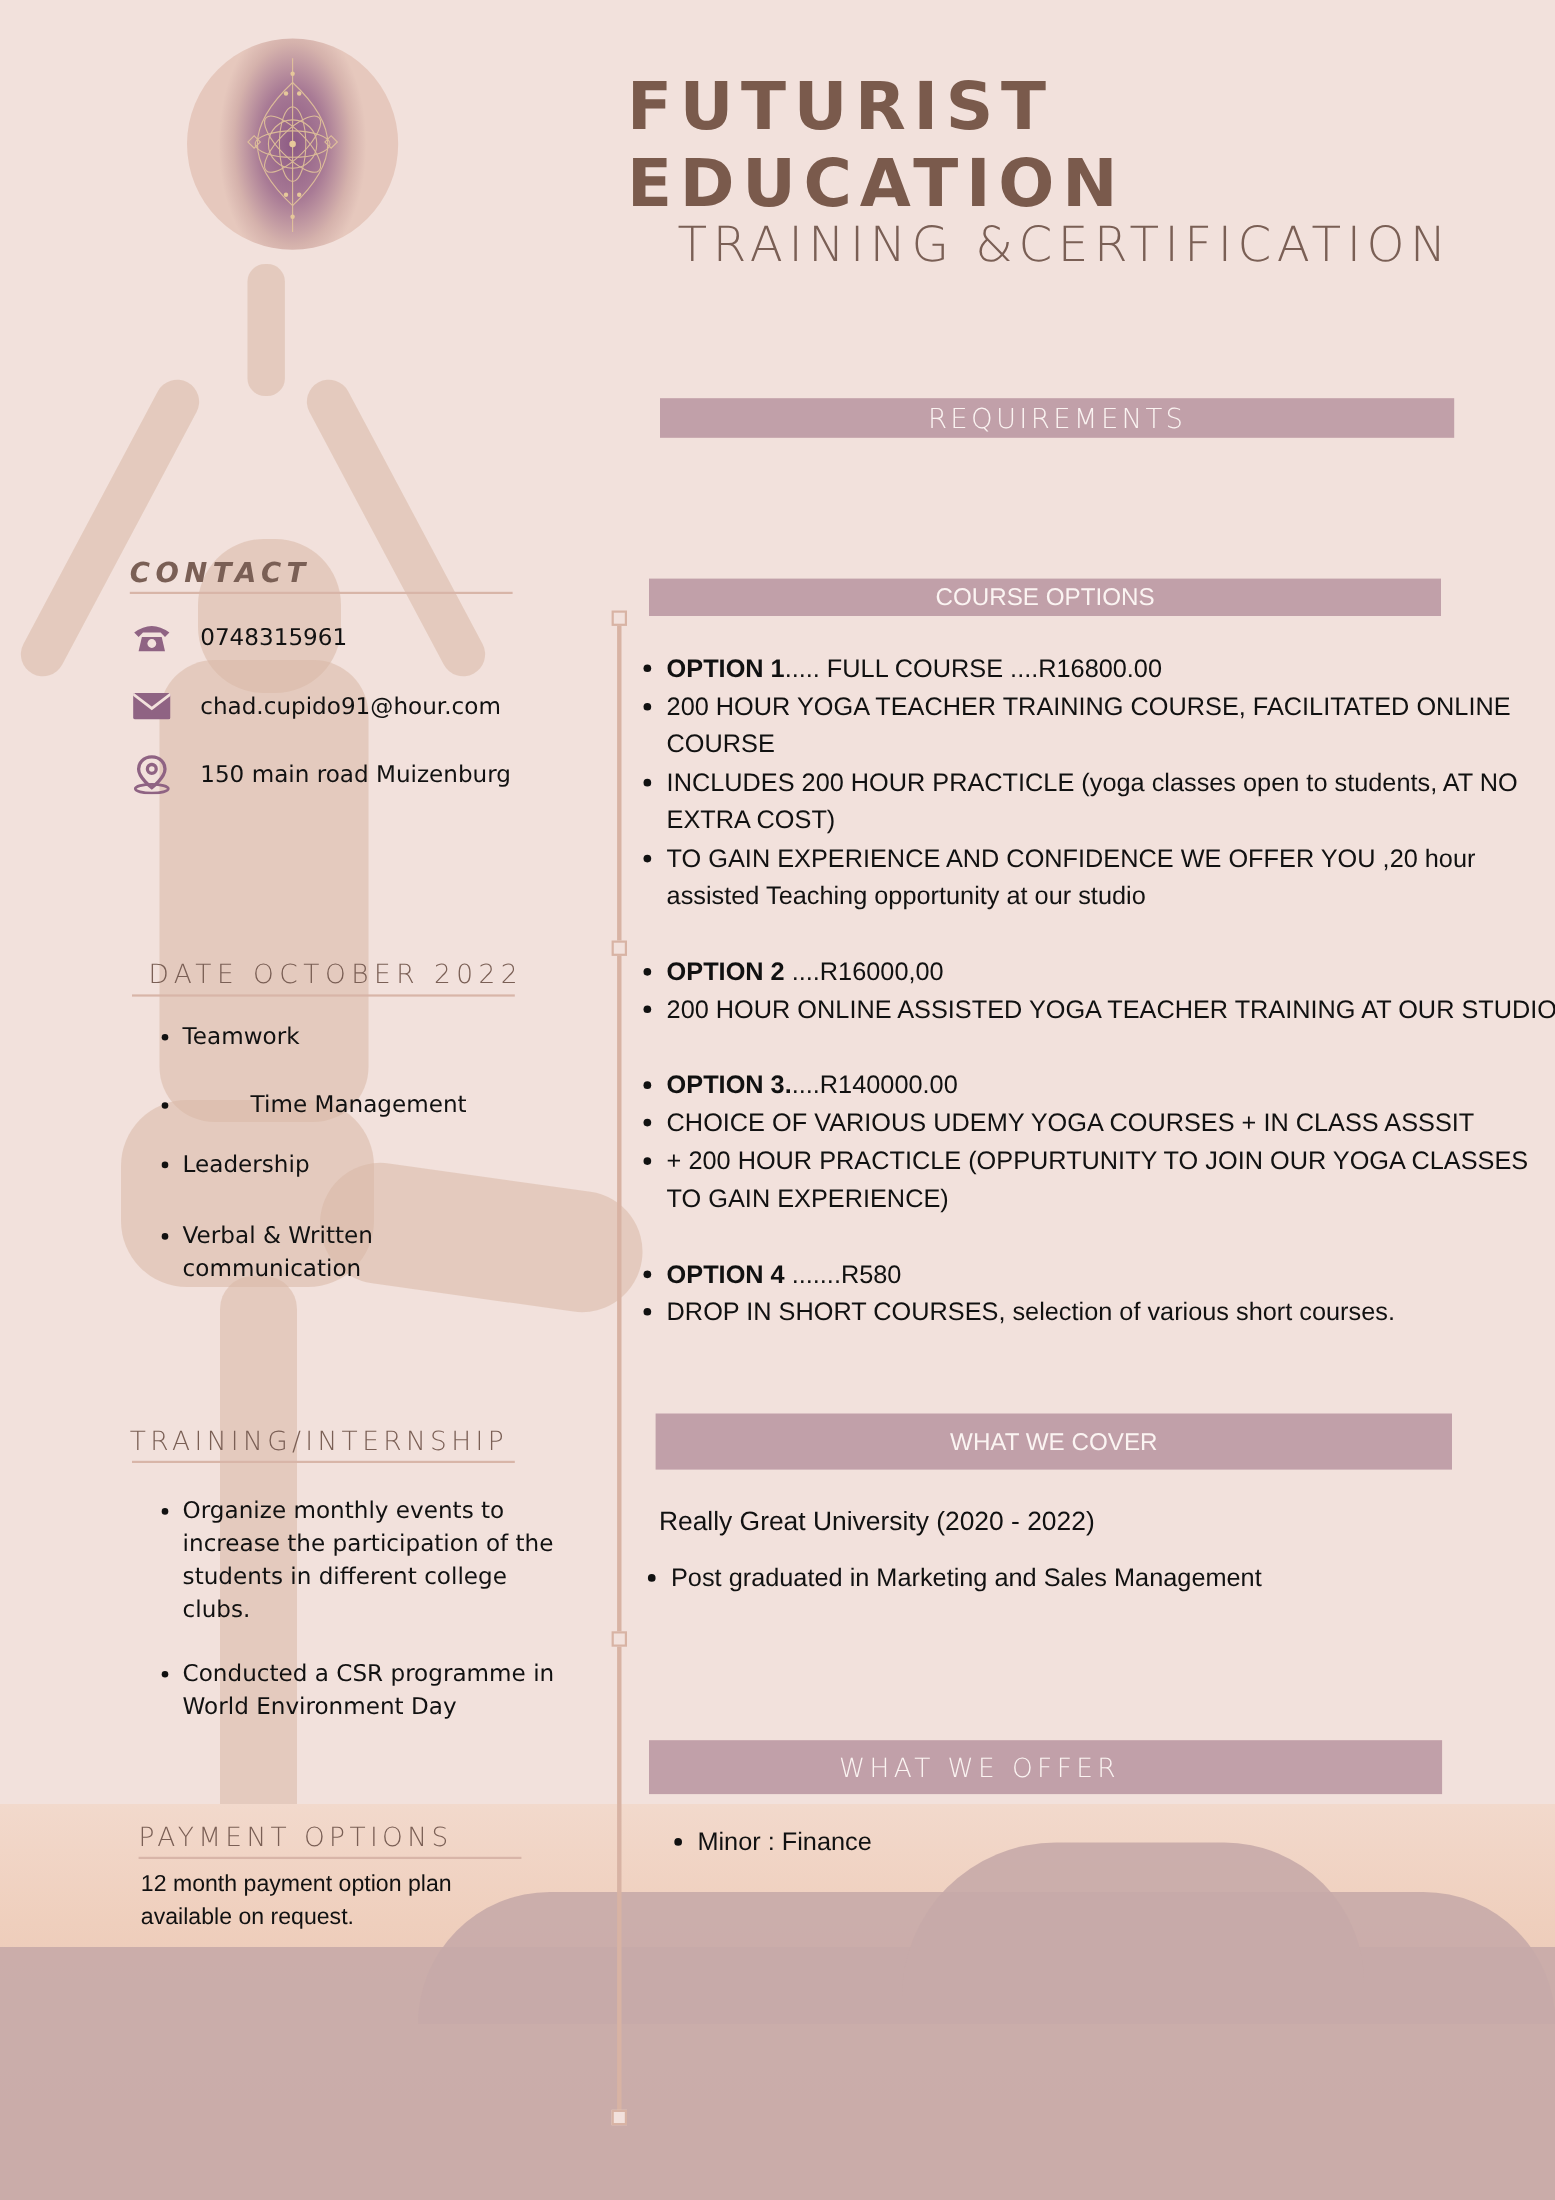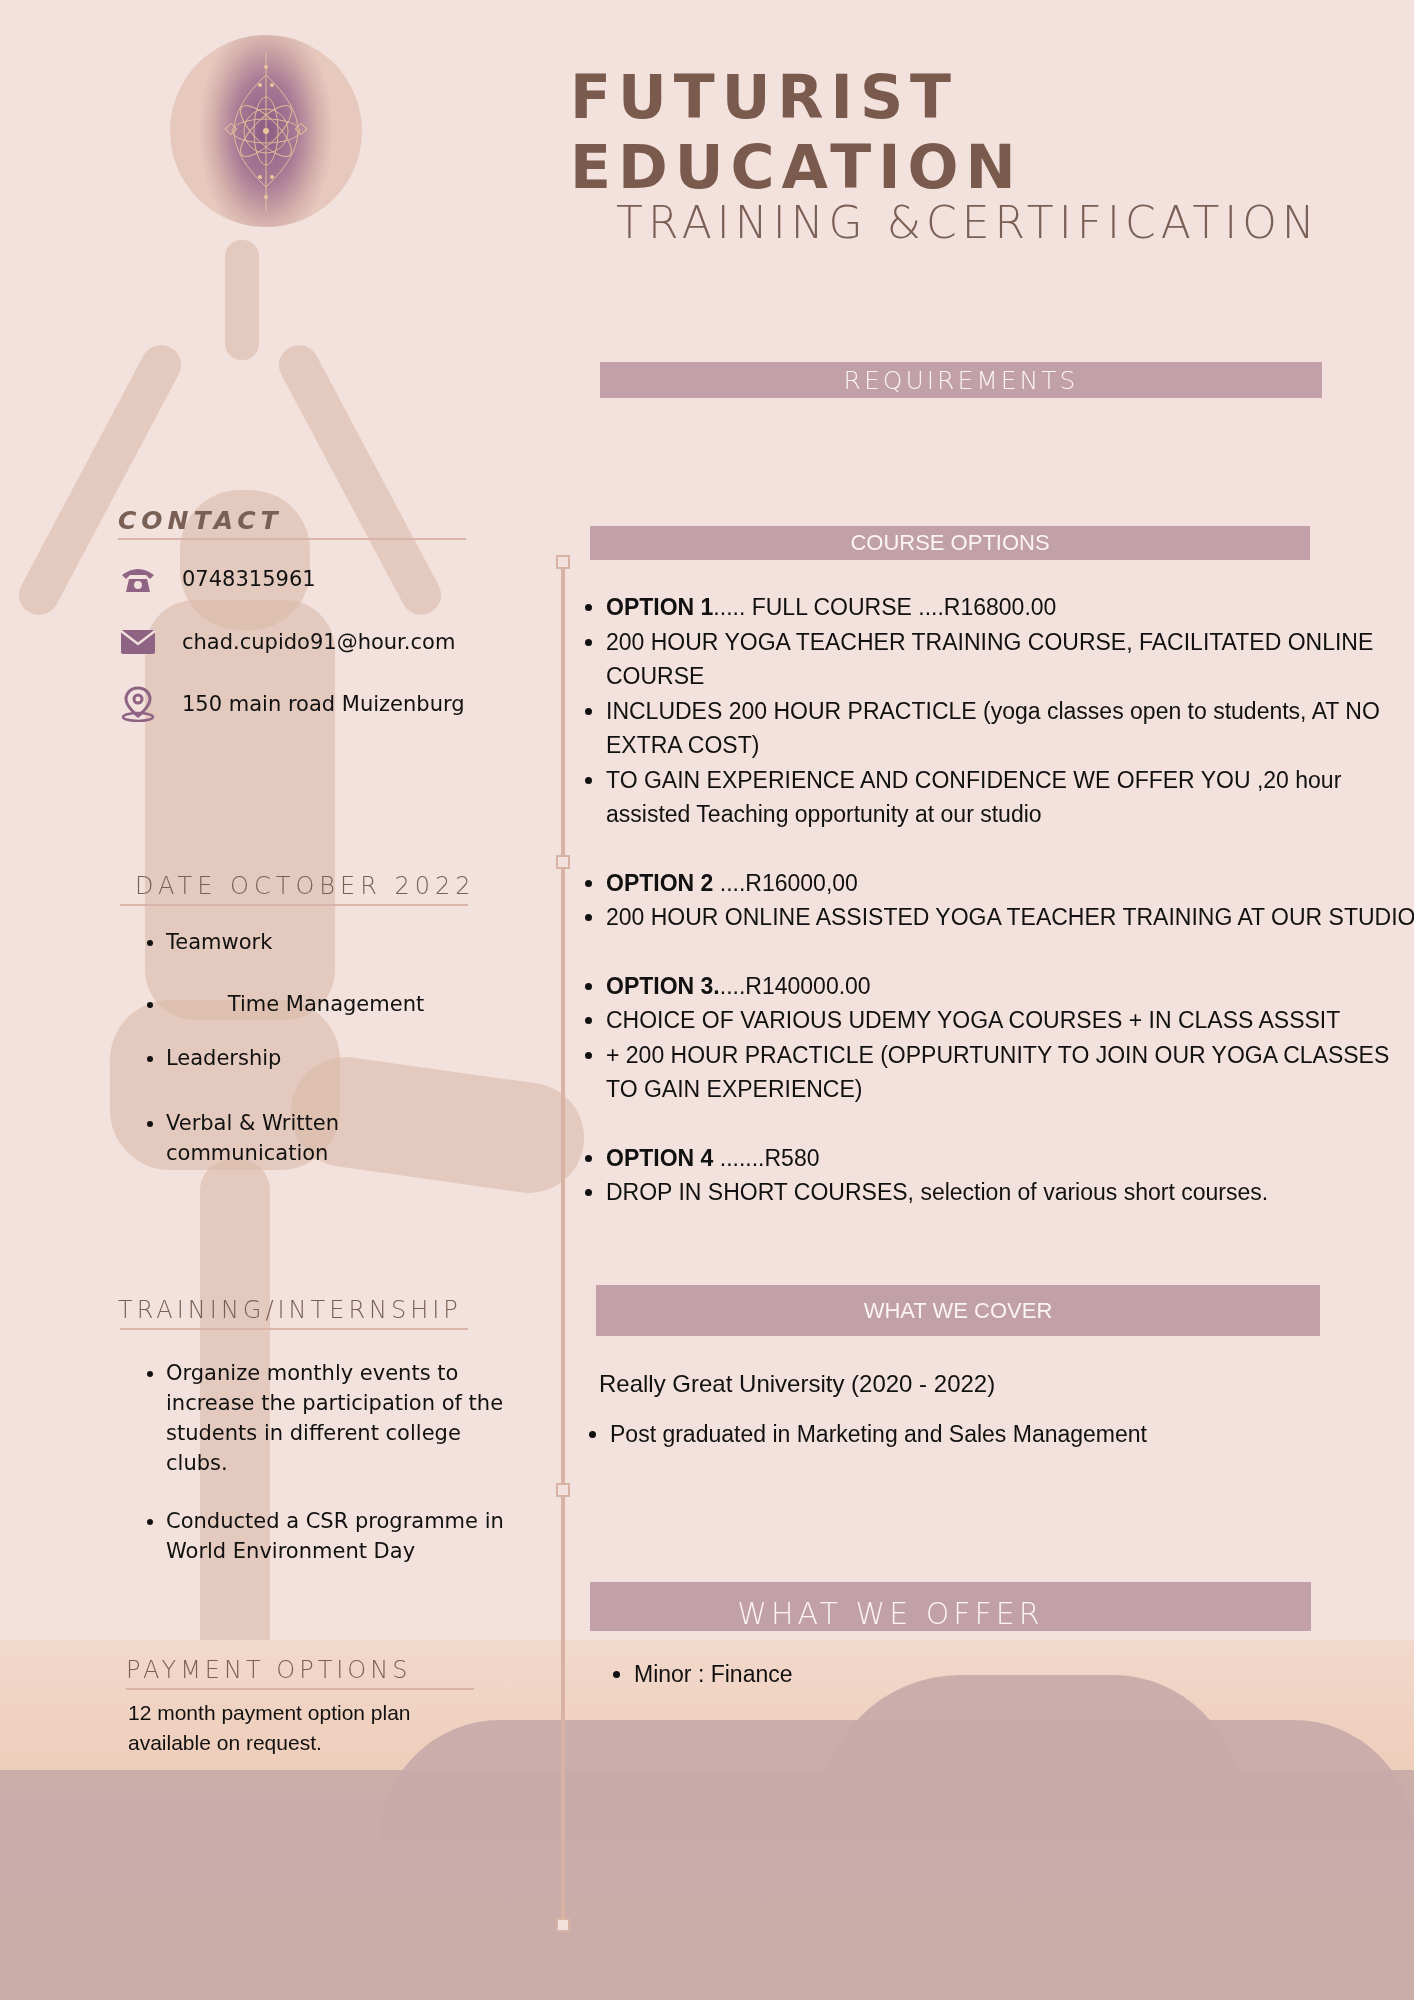--- a/index.html
+++ b/index.html
@@ -185,18 +185,18 @@
 </ul>
 
 <div class="bar" style="left:596px;top:1285px;width:724px;height:51px;font-size:22px;">
   <span>WHAT  WE COVER</span>
 </div>
 <div class="abs" style="left:599px;top:1370px;font-size:24px;">Really Great University (2020 - 2022)</div>
 <ul class="opt" style="left:584px;top:1417px;width:780px;">
   <li>Post graduated in Marketing and Sales Management</li>
 </ul>
 
-<div class="bar" style="left:590px;top:1582px;width:721px;height:49px;font-size:30px;letter-spacing:4px;font-family:'DejaVu Sans',sans-serif;font-weight:200;align-items:flex-end;">
+<div class="bar" style="left:590px;top:1582px;width:721px;height:49px;font-size:24px;letter-spacing:4px;font-family:'DejaVu Sans',sans-serif;font-weight:200;">
   <span style="margin-right:120px;">WHAT WE OFFER</span>
 </div>
 <ul class="opt" style="left:608px;top:1657px;width:700px;">
   <li>Minor : Finance</li>
 </ul>
 
 </body></html>

